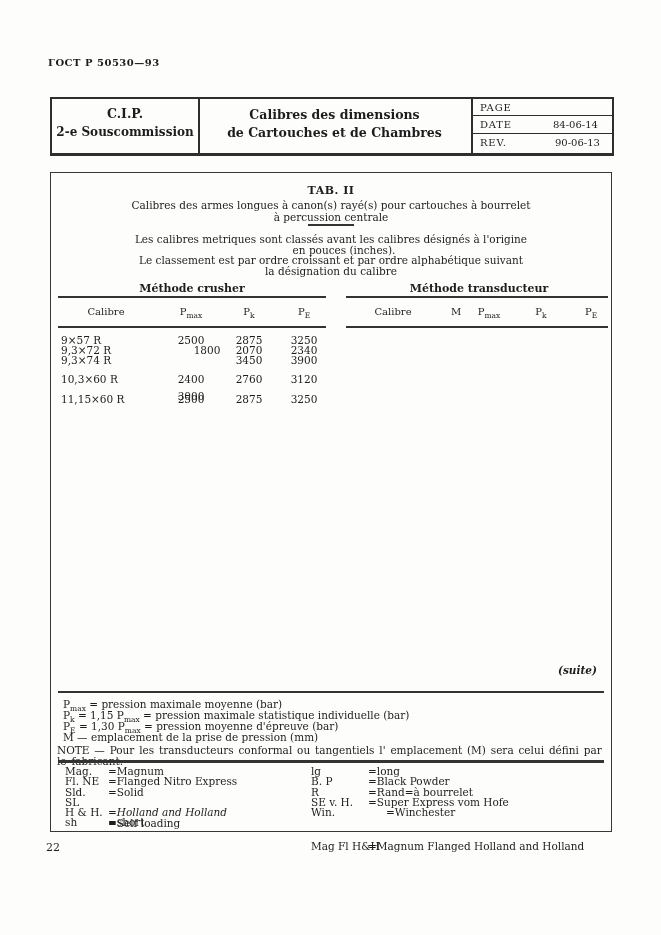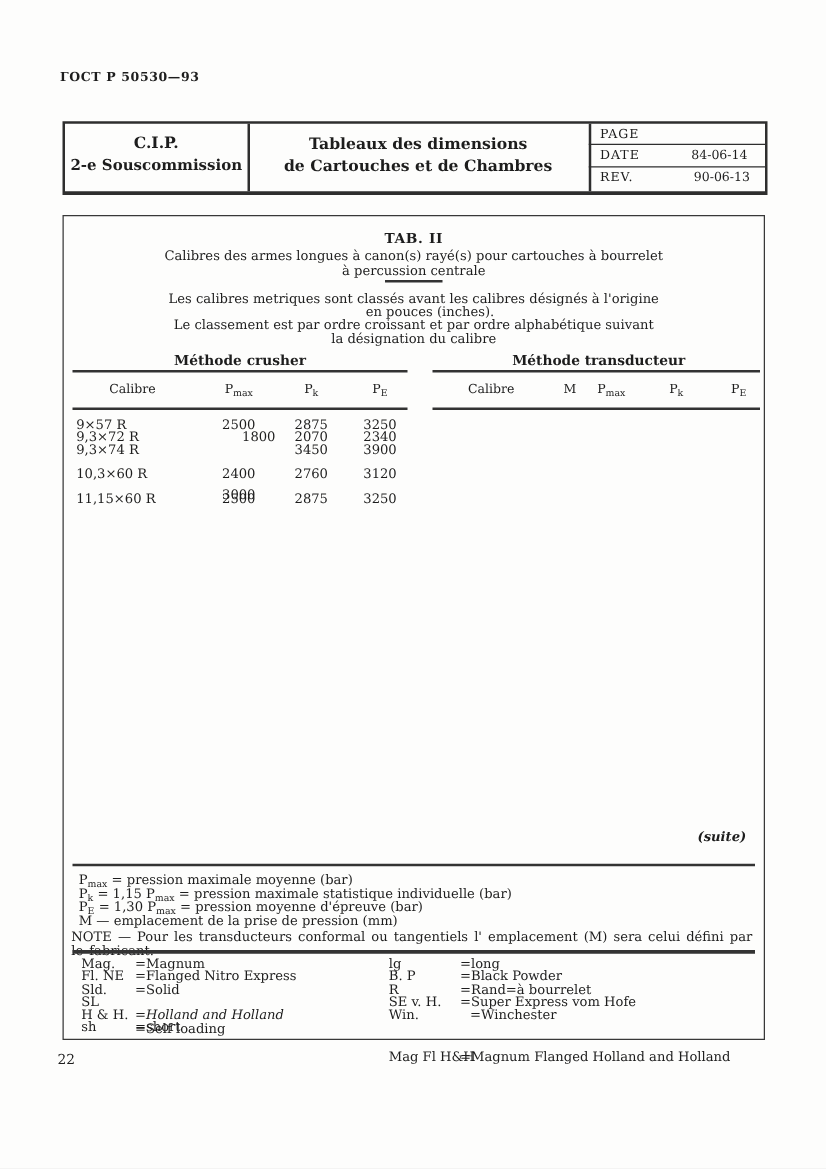--- a/index.html
+++ b/index.html
@@ -36,21 +36,21 @@
 
   <div class="abs b" style="left:48px;top:58px;font-size:10px;letter-spacing:0.5px;">ГОСТ Р  50530—93</div>
 
   <div class="hdrbox">
     <div class="hdr-div" style="left:146px;"></div>
     <div class="hdr-div" style="left:419px;"></div>
 
     <div class="abs b ctr" style="left:0;top:9px;width:146px;font-size:12.5px;">C.I.P.</div>
     <div class="abs b ctr" style="left:0;top:27px;width:146px;font-size:12px;">2-e Souscommission</div>
 
-    <div class="abs b ctr" style="left:146px;top:10px;width:273px;font-size:12.5px;">Tableaux des dimensions</div>
+    <div class="abs b ctr" style="left:146px;top:10px;width:273px;font-size:12.5px;">Calibres des dimensions</div>
     <div class="abs b ctr" style="left:146px;top:28px;width:273px;font-size:12.5px;">de Cartouches et de Chambres</div>
 
     <div class="abs" style="left:419px;top:0;width:141px;height:100%;">
       <div class="meta-line" style="top:15.5px;"></div>
       <div class="meta-line" style="top:33.5px;"></div>
       <div class="abs f10" style="left:9px;top:4px;letter-spacing:0.8px;">PAGE</div>
       <div class="abs f10" style="left:95px;top:4px;"></div>
       <div class="abs f10" style="left:9px;top:21px;letter-spacing:0.8px;">DATE</div>
       <div class="abs f10" style="left:82px;top:21px;">84-06-14</div>
       <div class="abs f10" style="left:9px;top:39px;letter-spacing:0.8px;">REV.</div>
@@ -175,21 +175,21 @@
       <div style="position:relative;height:10.3px;">
         <span class="abbr-key">R</span>
         <span class="abbr-val" style="left:57px;">=Rand=à bourrelet</span>
       </div>
       <div style="position:relative;height:10.3px;">
         <span class="abbr-key">SE v. H.</span>
         <span class="abbr-val" style="left:57px;">=Super Express vom Hofe</span>
       </div>
       <div style="position:relative;height:10.3px;">
         <span class="abbr-key">Win.</span>
-        <span class="abbr-val" style="left:65px;">=Winchester</span>
+        <span class="abbr-val" style="left:75px;">=Winchester</span>
       </div>
       <div style="position:relative;height:10.3px;margin-top:24px;">
         <span class="abbr-key">Mag Fl H&amp;H</span>
         <span class="abbr-val" style="left:57px;">=Magnum Flanged  Holland  and  Holland</span>
       </div>
     </div>
 
   </div>
 
   <div class="abs f11" style="left:46px;top:842px;">22</div>

